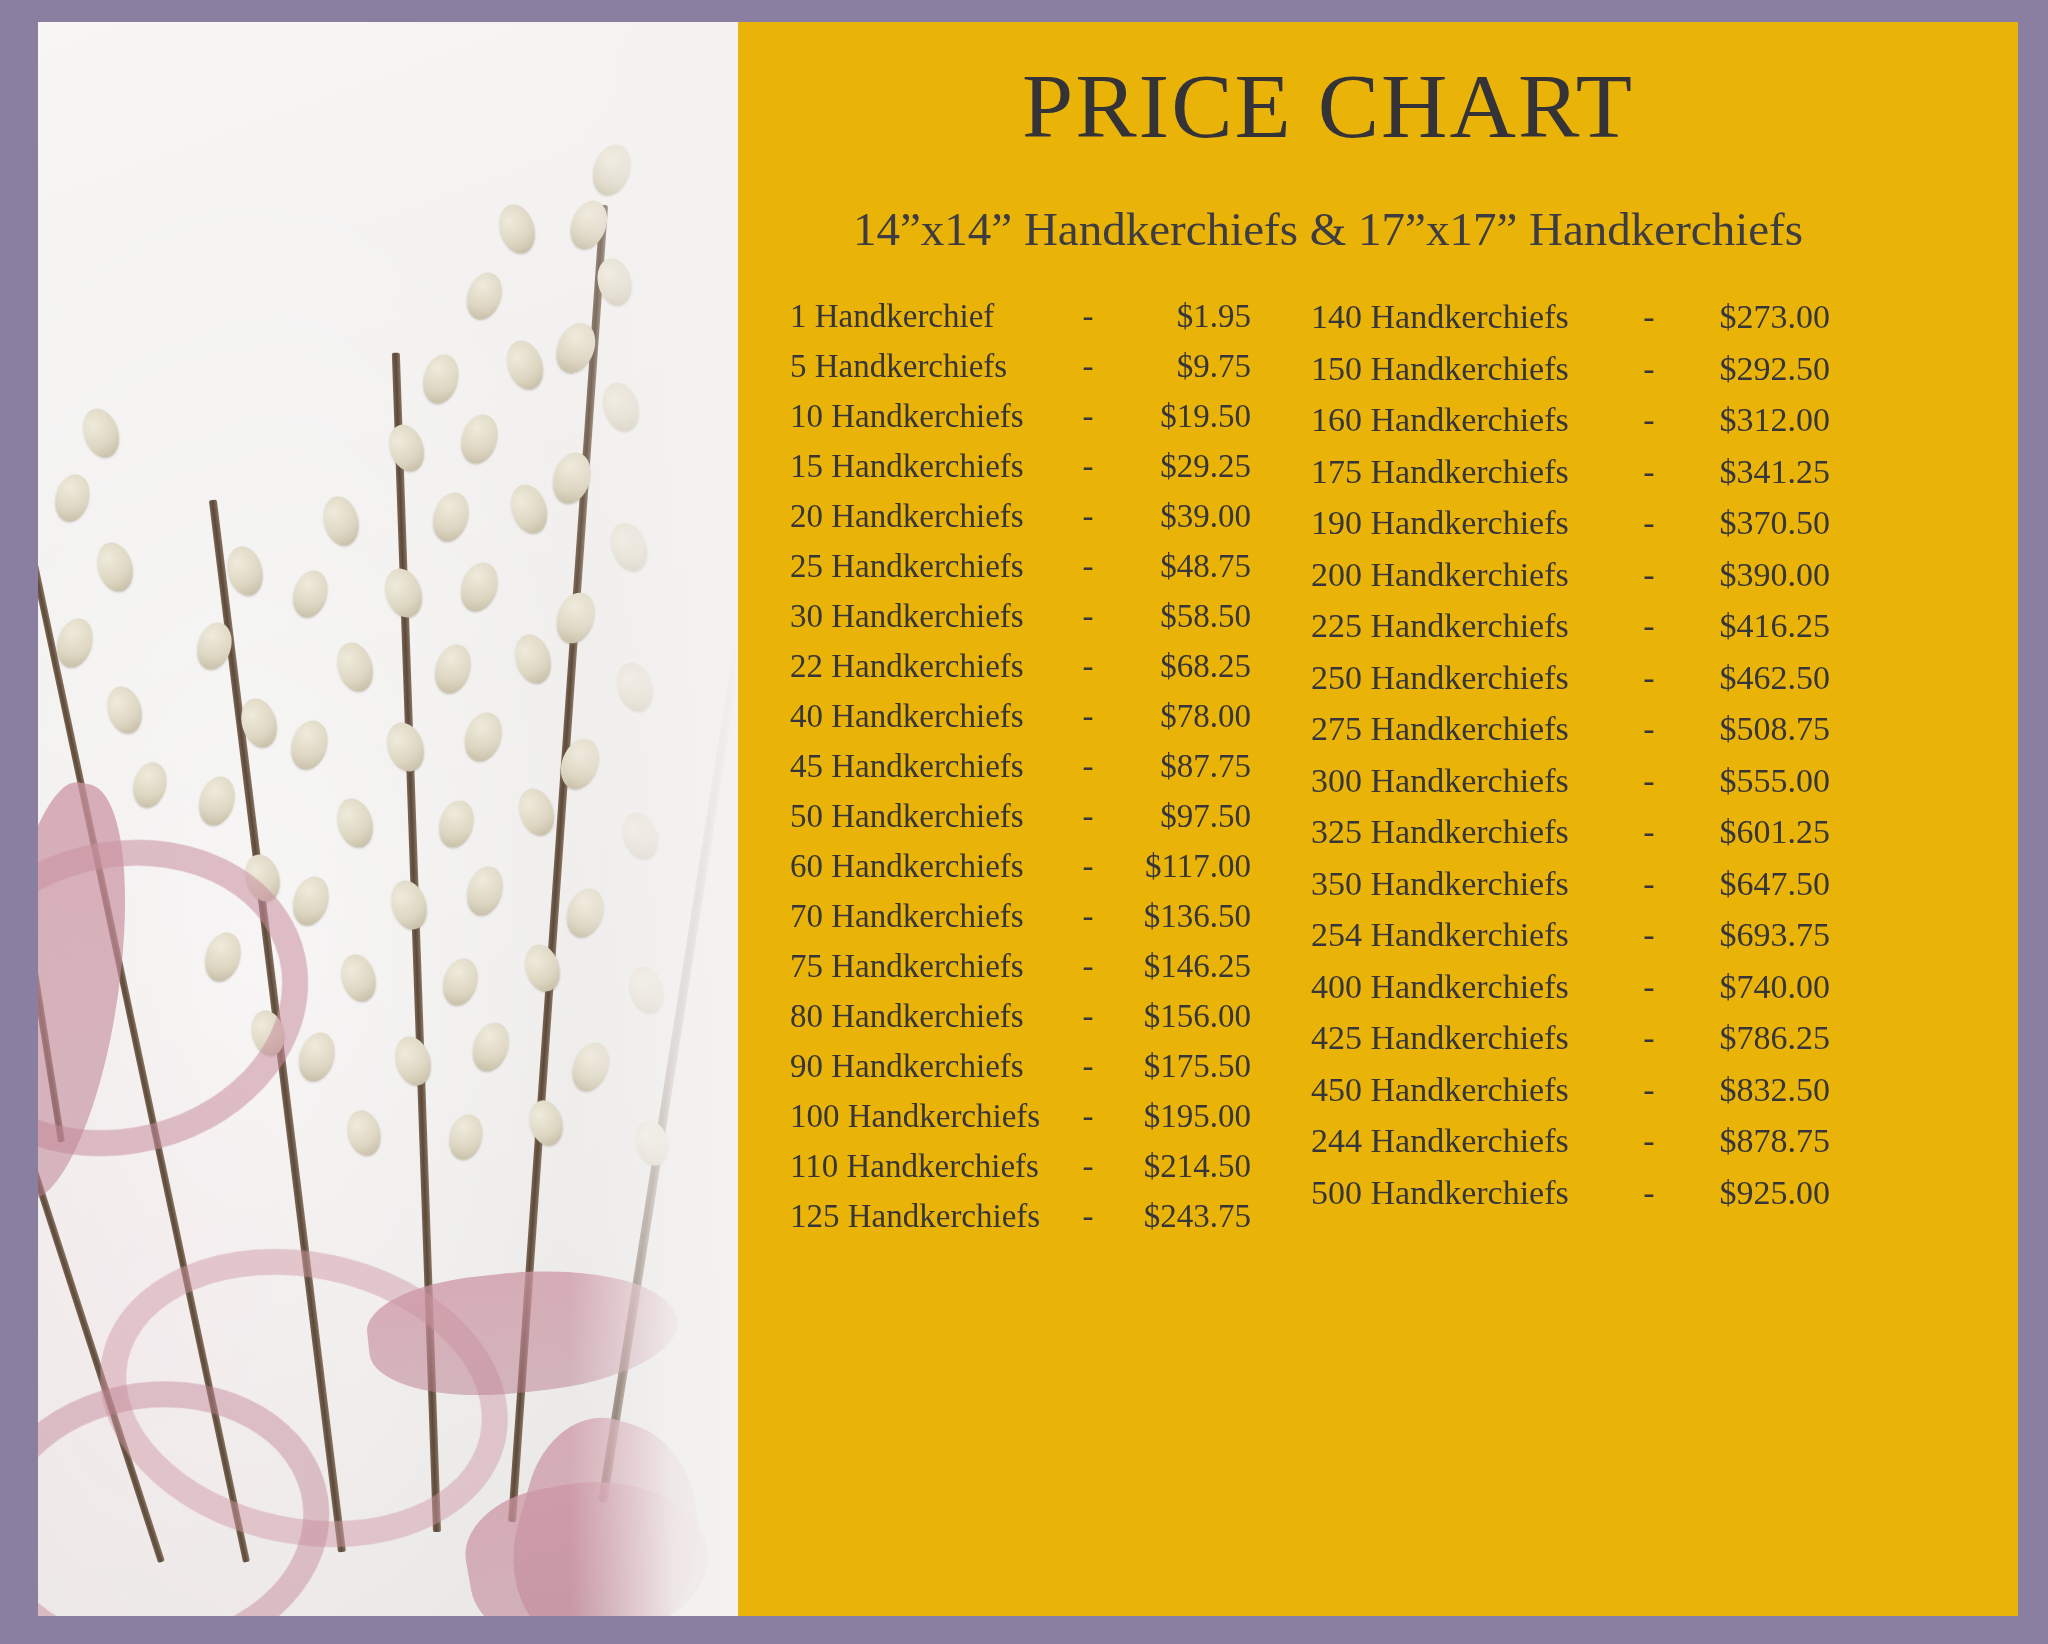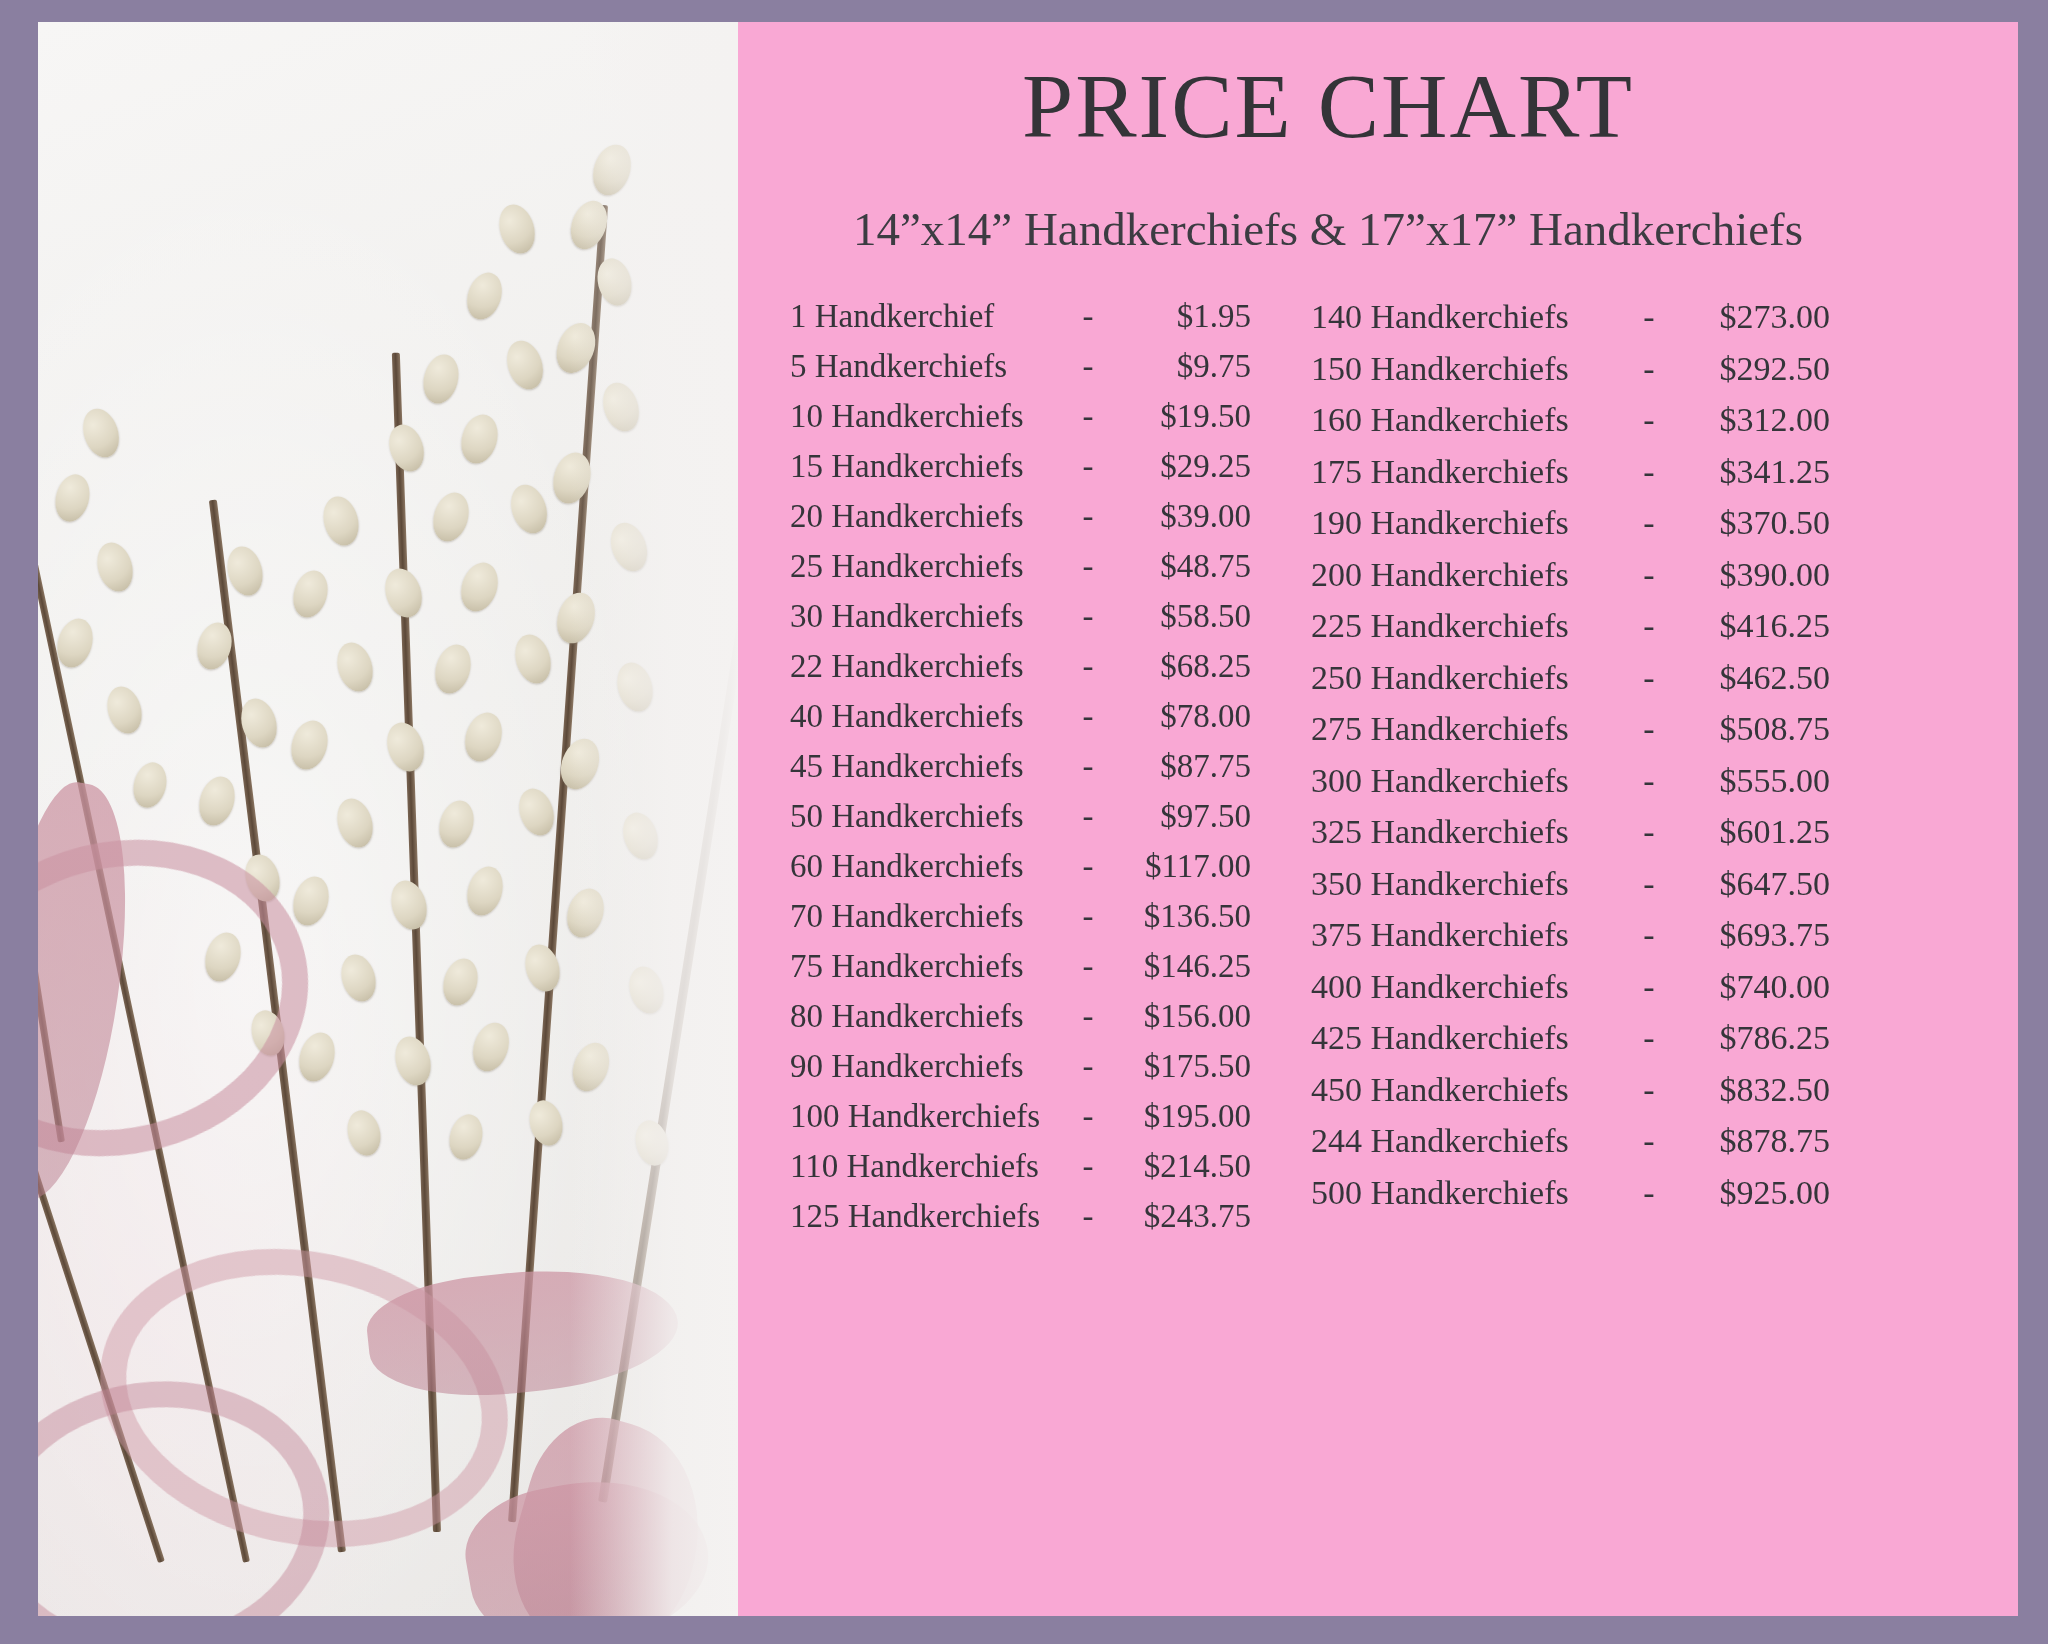--- a/index.html
+++ b/index.html
@@ -19,21 +19,21 @@
     width: 2048px;
     height: 1644px;
     background: #8a7fa0;
     box-sizing: border-box;
     padding: 22px 30px 28px 38px;
   }
   .card {
     position: relative;
     width: 100%;
     height: 100%;
-    background: #f9a8d4;
+    background: #eab308;
     overflow: hidden;
   }
 
   
   .photo {
     position: absolute;
     left: 0; top: 0;
     width: 700px;
     height: 100%;
     background:
@@ -399,21 +399,21 @@
               <span class="qty">325 Handkerchiefs</span>
               <span class="dash">-</span>
               <span class="price">$601.25</span>
             </div>
             <div class="prow">
               <span class="qty">350 Handkerchiefs</span>
               <span class="dash">-</span>
               <span class="price">$647.50</span>
             </div>
             <div class="prow">
-              <span class="qty">375 Handkerchiefs</span>
+              <span class="qty">254 Handkerchiefs</span>
               <span class="dash">-</span>
               <span class="price">$693.75</span>
             </div>
             <div class="prow">
               <span class="qty">400 Handkerchiefs</span>
               <span class="dash">-</span>
               <span class="price">$740.00</span>
             </div>
             <div class="prow">
               <span class="qty">425 Handkerchiefs</span>

